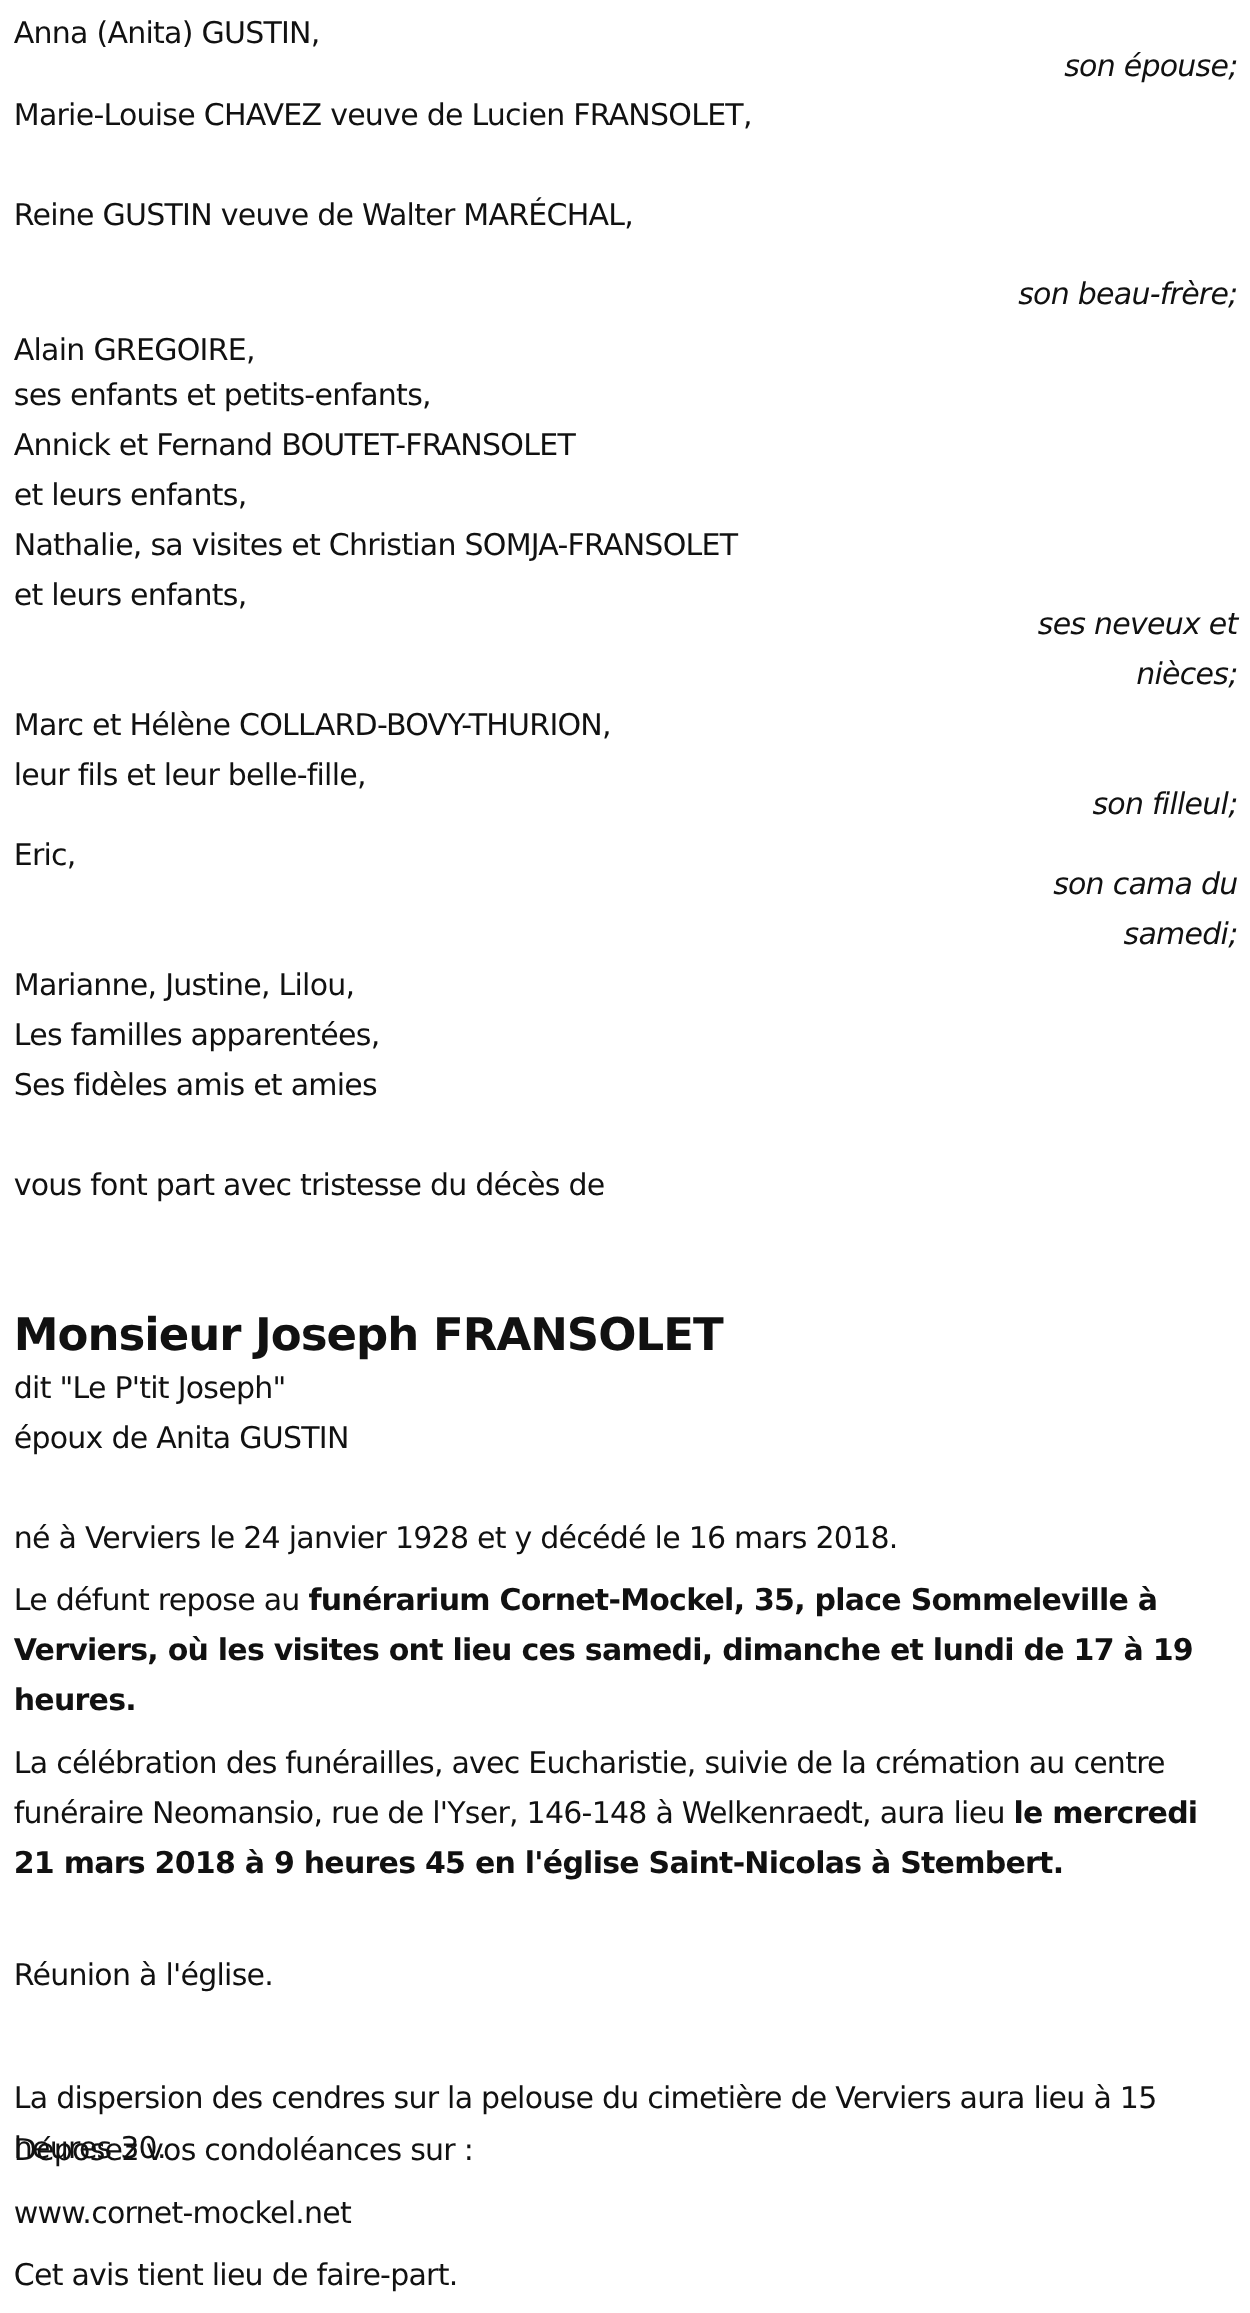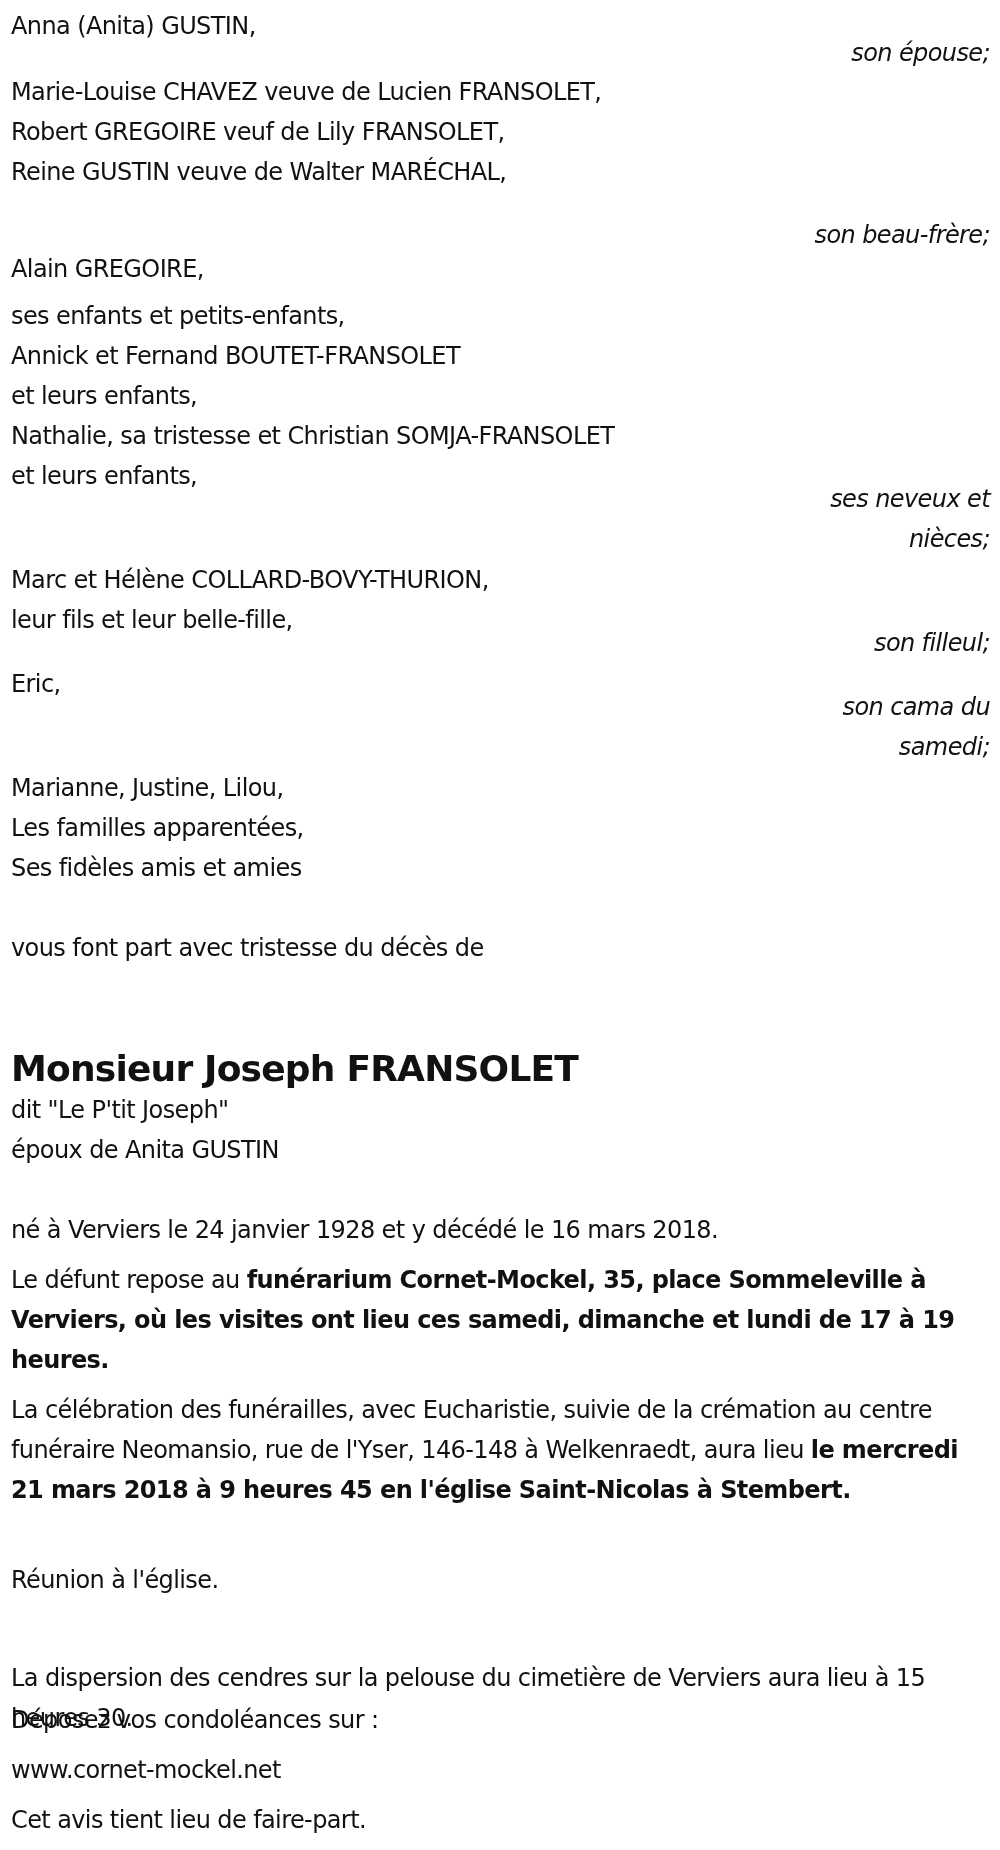--- a/index.html
+++ b/index.html
@@ -19,29 +19,28 @@
 </style>
 </head>
 <body>
 
 <div class="page">
 
   <div class="line" style="top:6px">Anna (Anita) GUSTIN,</div>
   <div class="role" style="top:33px">son épouse;</div>
 
   <div class="line" style="top:72px">Marie-Louise CHAVEZ veuve de Lucien FRANSOLET,</div>
-  <div class="line" style="top:112px">Robert GREGOIRE veuf de Lily FRANSOLET,</div>
   <div class="line" style="top:152px">Reine GUSTIN veuve de Walter MARÉCHAL,</div>
   <div class="role" style="top:215px">son beau-frère;</div>
 
-  <div class="line" style="top:249px">Alain GREGOIRE,</div>
+  <div class="line" style="top:260px">Alain GREGOIRE,</div>
   <div class="line" style="top:336px">Annick et Fernand BOUTET-FRANSOLET</div>
   <div class="line" style="top:296px">ses enfants et petits-enfants,</div>
   <div class="line" style="top:376px">et leurs enfants,</div>
-  <div class="line" style="top:416px">Nathalie, sa tristesse et Christian SOMJA-FRANSOLET</div>
+  <div class="line" style="top:416px">Nathalie, sa visites et Christian SOMJA-FRANSOLET</div>
   <div class="line" style="top:456px">et leurs enfants,</div>
   <div class="role" style="top:479px">ses neveux et</div>
   <div class="role" style="top:519px">nièces;</div>
 
   <div class="line" style="top:560px">Marc et Hélène COLLARD-BOVY-THURION,</div>
   <div class="line" style="top:600px">leur fils et leur belle-fille,</div>
   <div class="role" style="top:623px">son filleul;</div>
 
   <div class="line" style="top:664px">Eric,</div>
   <div class="role" style="top:687px">son cama du</div>

